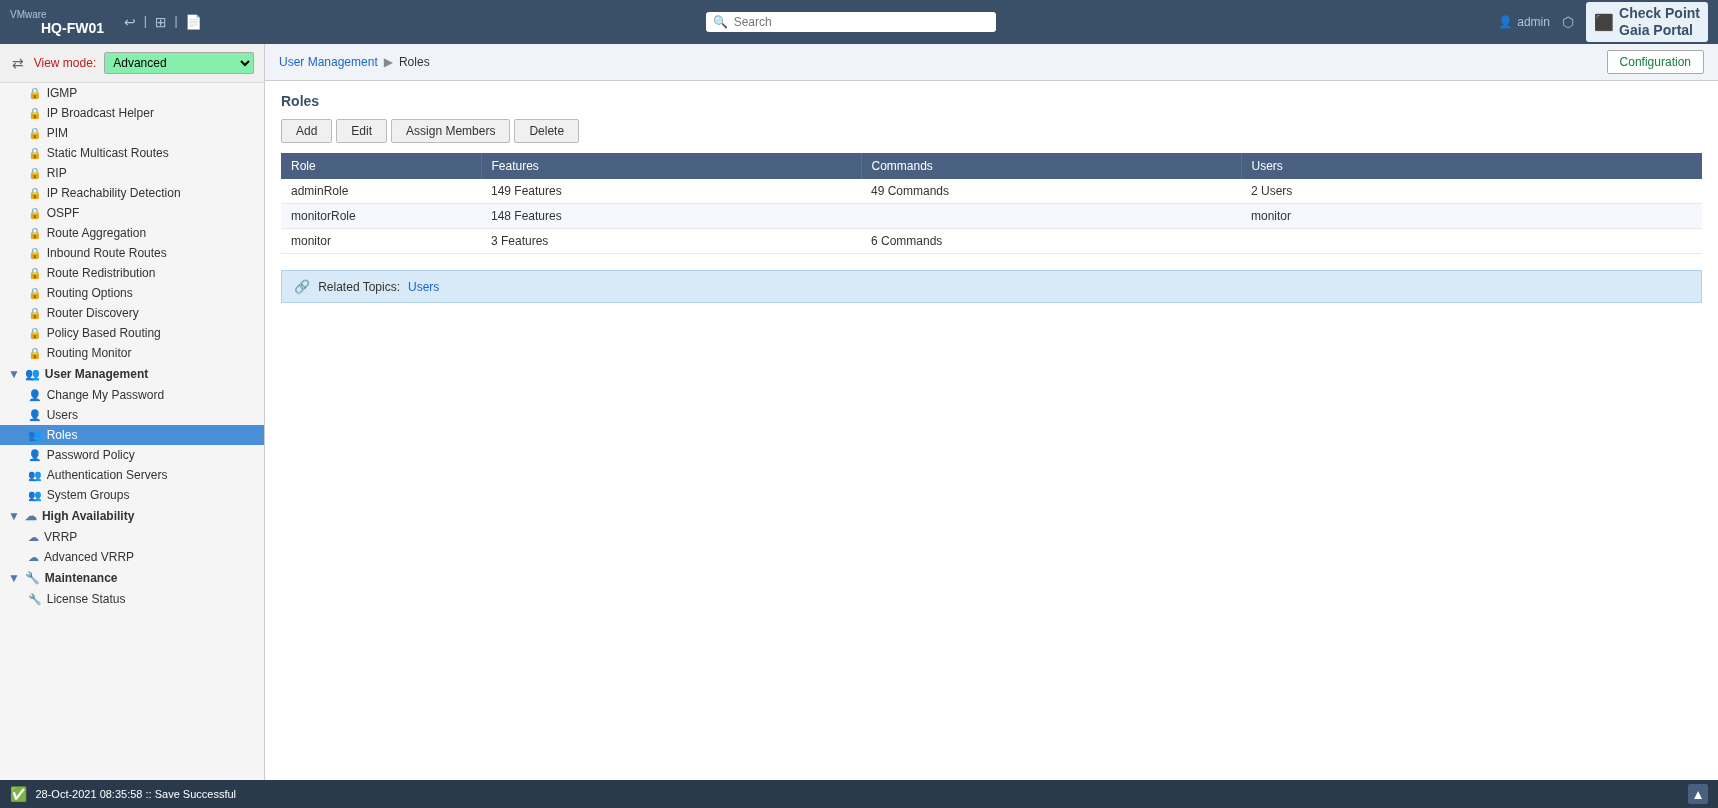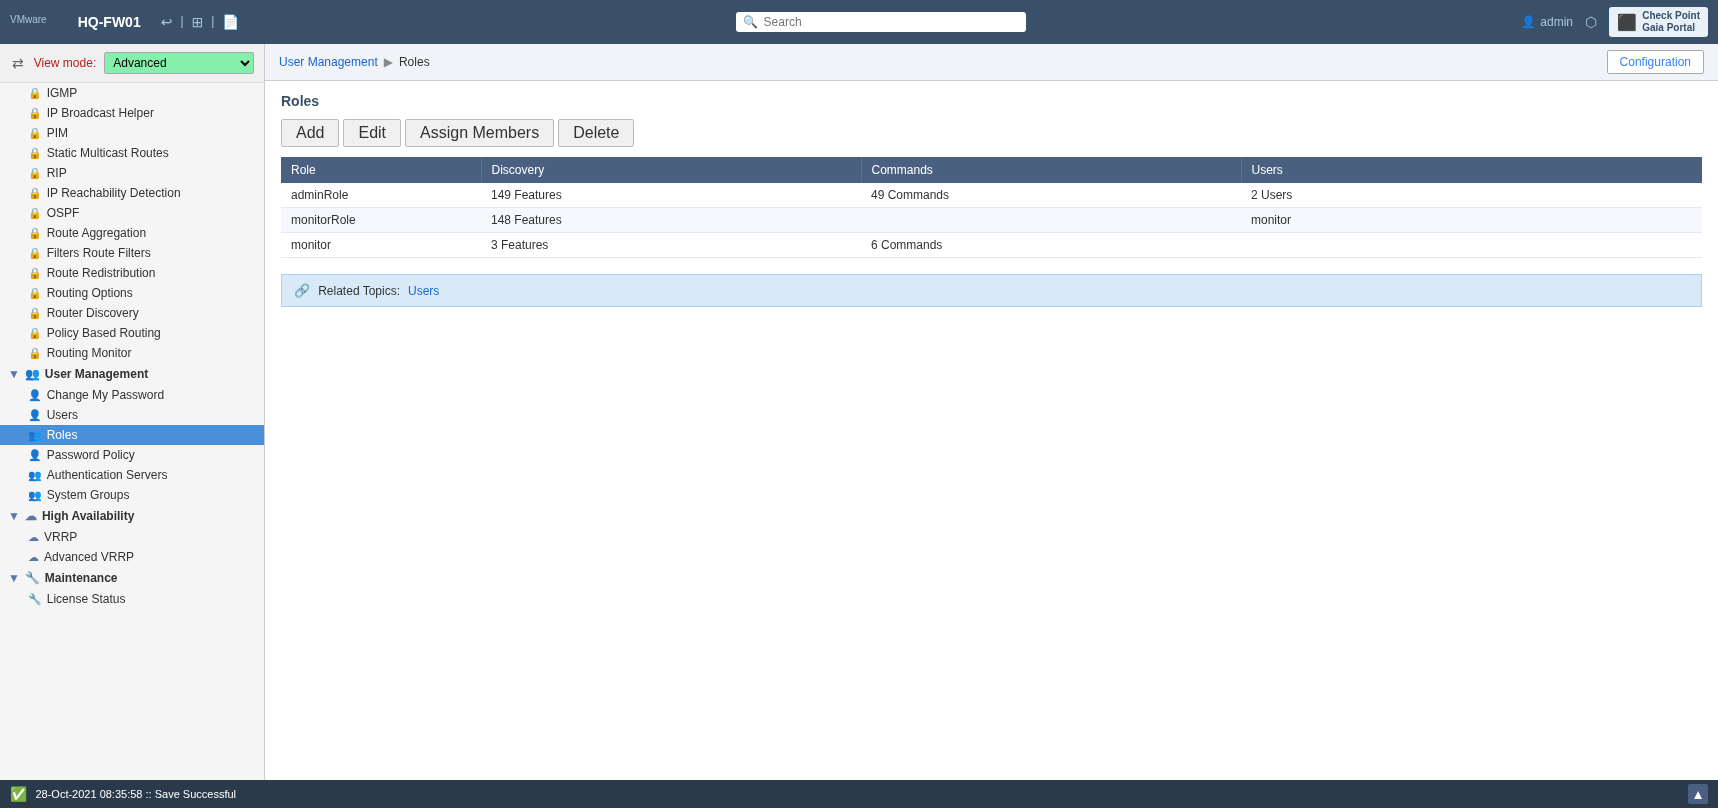--- a/index.html
+++ b/index.html
@@ -8,21 +8,21 @@
     
     .topbar {
       background: #3a5068;
       color: white;
       height: 44px;
       display: flex;
       align-items: center;
       padding: 0 10px;
       flex-shrink: 0;
     }
-    .topbar-brand { display: flex; margin-right: 20px; }
+    .topbar-brand { display: flex; flex-direction: column; margin-right: 20px; }
     .topbar-vmware { font-size: 10px; color: #aac4d8; }
     .topbar-hostname { font-size: 14px; font-weight: bold; color: white; padding-left: 31px; }
     .topbar-icons { display: flex; gap: 8px; margin-right: auto; }
     .topbar-icon { color: #aac4d8; font-size: 14px; cursor: pointer; }
     .topbar-search {
       display: flex; align-items: center;
       background: white; border-radius: 3px;
       padding: 3px 8px; width: 290px;
     }
     .topbar-search input {
@@ -78,31 +78,31 @@
     .content-header {
       background: #f0f4f8; border-bottom: 1px solid #ccc;
       padding: 6px 14px; display: flex; align-items: center; justify-content: space-between;
       flex-shrink: 0;
     }
     .breadcrumb { display: flex; align-items: center; gap: 6px; font-size: 12px; color: #555; }
     .breadcrumb-sep { color: #888; }
     .breadcrumb-current { color: #333; font-weight: 500; }
     .config-btn {
       padding: 4px 12px; background: white; border: 1px solid #aaa;
-      border-radius: 2px; cursor: pointer; font-size: 12px; color: #3b82f6;
+      border-radius: 2px; cursor: pointer; font-size: 12px; color: #15803d;
     }
 
     .content-body { flex: 1; overflow-y: auto; padding: 12px 16px; }
 
     .page-title { font-size: 14px; font-weight: bold; color: #3a5068; margin-bottom: 10px; }
 
     .toolbar { display: flex; gap: 4px; margin-bottom: 10px; }
     .toolbar-btn {
       padding: 4px 14px; background: #f0f0f0; border: 1px solid #bbb;
-      border-radius: 2px; cursor: pointer; font-size: 16px; color: #333;
+      border-radius: 2px; cursor: pointer; font-size: 12px; color: #333;
     }
 
     
     .data-table { width: 100%; border-collapse: collapse; font-size: 12px; }
     .data-table thead { background: #4a6080; color: white; }
     .data-table thead th {
       padding: 6px 10px; text-align: left; font-weight: normal;
       border-right: 1px solid #5a7090;
     }
     .data-table thead th:last-child { border-right: none; }
@@ -158,21 +158,21 @@
     <input type="text" placeholder="Search" style="">
   </div>
   <div class="topbar-right">
     <div class="topbar-admin">
       <span>👤</span>
       <span>admin</span>
     </div>
     <span class="topbar-logout">⬡</span>
     <div class="topbar-checkpoint">
       <span style="color:#e44;font-size:16px;">⬛</span>
-      <span style="font-size:10px;line-height:1.2;">Check Point<br>Gaia Portal</span>
+      <span style="font-size:14px;line-height:1.2;">Check Point<br>Gaia Portal</span>
     </div>
   </div>
 </div>
 
 <div class="main-layout">
 
   <div class="sidebar">
     <div class="sidebar-viewmode">
       <button class="sidebar-collapse-btn">⇄</button>
       <label>View mode:</label>
@@ -210,21 +210,21 @@
       <div class="sidebar-item sidebar-item-indent">
         <span class="item-icon">🔒</span>
         <span>OSPF</span>
       </div>
       <div class="sidebar-item sidebar-item-indent">
         <span class="item-icon">🔒</span>
         <span>Route Aggregation</span>
       </div>
       <div class="sidebar-item sidebar-item-indent">
         <span class="item-icon">🔒</span>
-        <span>Filters Route Filters</span>
+        <span>Inbound Route Routes</span>
       </div>
       <div class="sidebar-item sidebar-item-indent">
         <span class="item-icon">🔒</span>
         <span>Route Redistribution</span>
       </div>
       <div class="sidebar-item sidebar-item-indent">
         <span class="item-icon">🔒</span>
         <span>Routing Options</span>
       </div>
       <div class="sidebar-item sidebar-item-indent">
@@ -314,21 +314,21 @@
         <button class="toolbar-btn">Add</button>
         <button class="toolbar-btn">Edit</button>
         <button class="toolbar-btn">Assign Members</button>
         <button class="toolbar-btn">Delete</button>
       </div>
 
       <table class="data-table">
         <thead>
           <tr>
             <th style="width:200px;">Role</th>
-            <th style="width:380px;">Discovery</th>
+            <th style="width:380px;">Features</th>
             <th style="width:380px;">Commands</th>
             <th>Users</th>
           </tr>
         </thead>
         <tbody id="table-body">
         <tr>
               <td>adminRole</td>
               <td>149 Features</td>
               <td>49 Commands</td>
               <td>2 Users</td>

